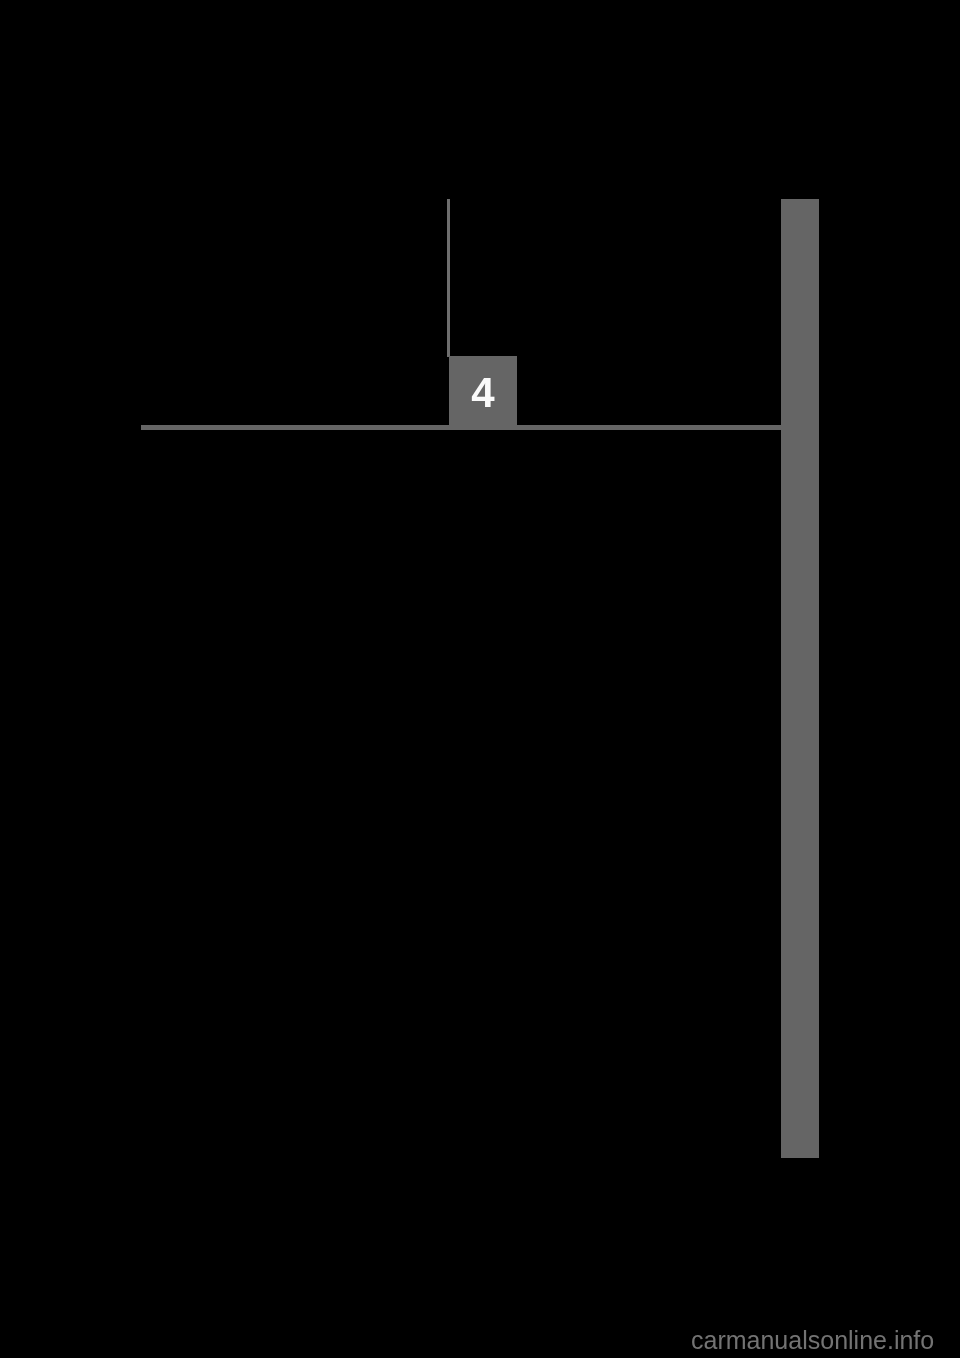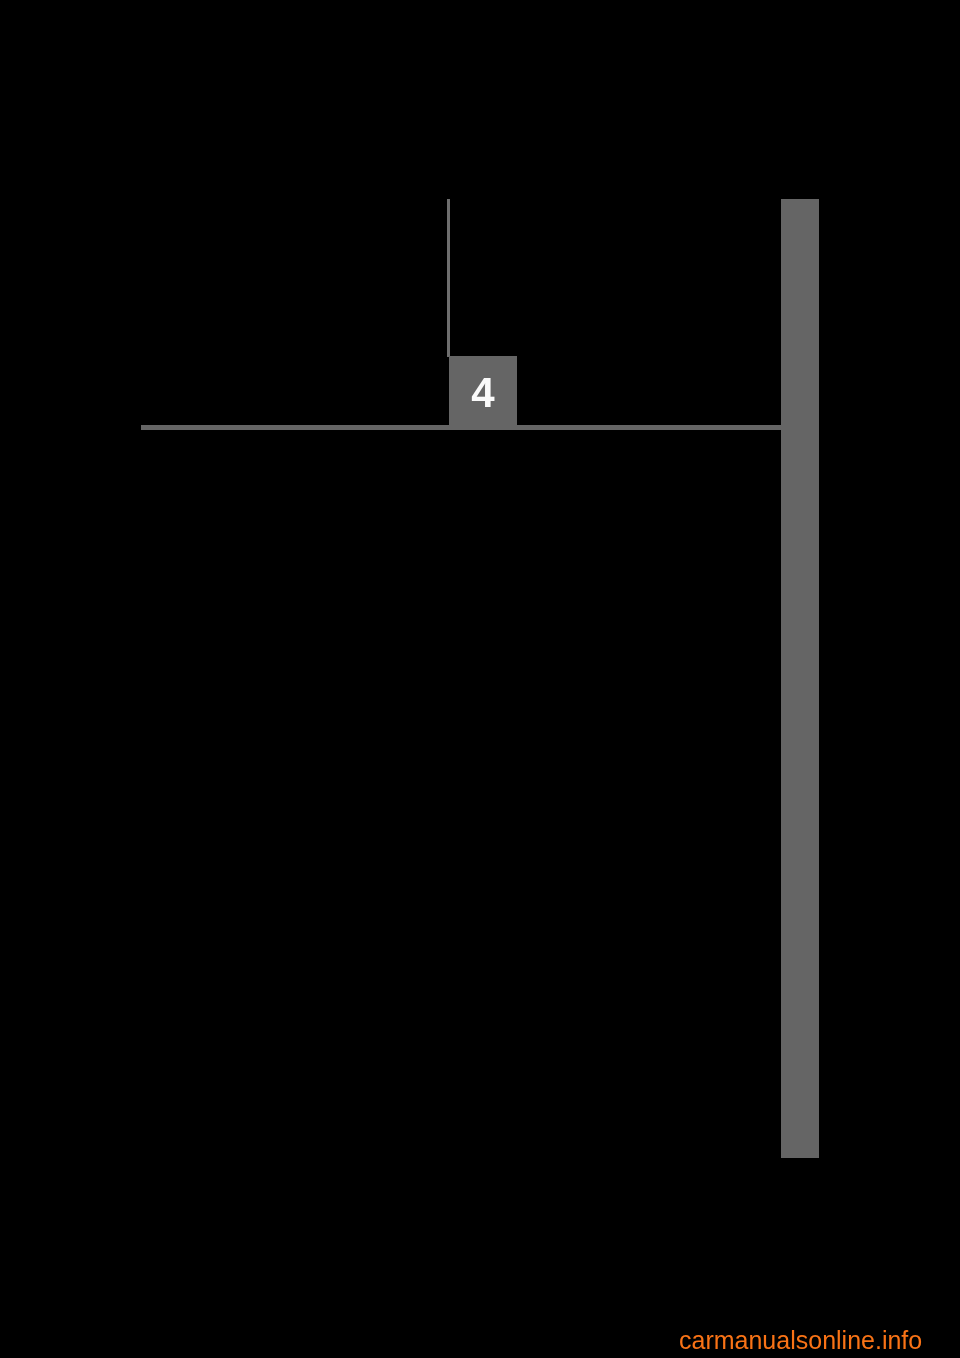--- a/index.html
+++ b/index.html
@@ -67,15 +67,15 @@
   <div class="pointer-line" style="background-color: rgb(110, 110, 110);"></div>
 
   <div class="chapter-box" style="background-color: rgb(101, 101, 101);">
     <span class="chapter-num" style="color: rgb(250, 250, 250);">4</span>
   </div>
 
   <div class="rule" style="background-color: rgb(101, 101, 101);"></div>
 
   <div class="side-tab" style="background-color: rgb(101, 101, 101);"></div>
 
-  <div class="watermark" style="color: #f97316;">carmanualsonline.info</div>
+  <div class="watermark" style="color: #737373; margin-left: 12px;">carmanualsonline.info</div>
 
 </div>
 
 </body></html>

